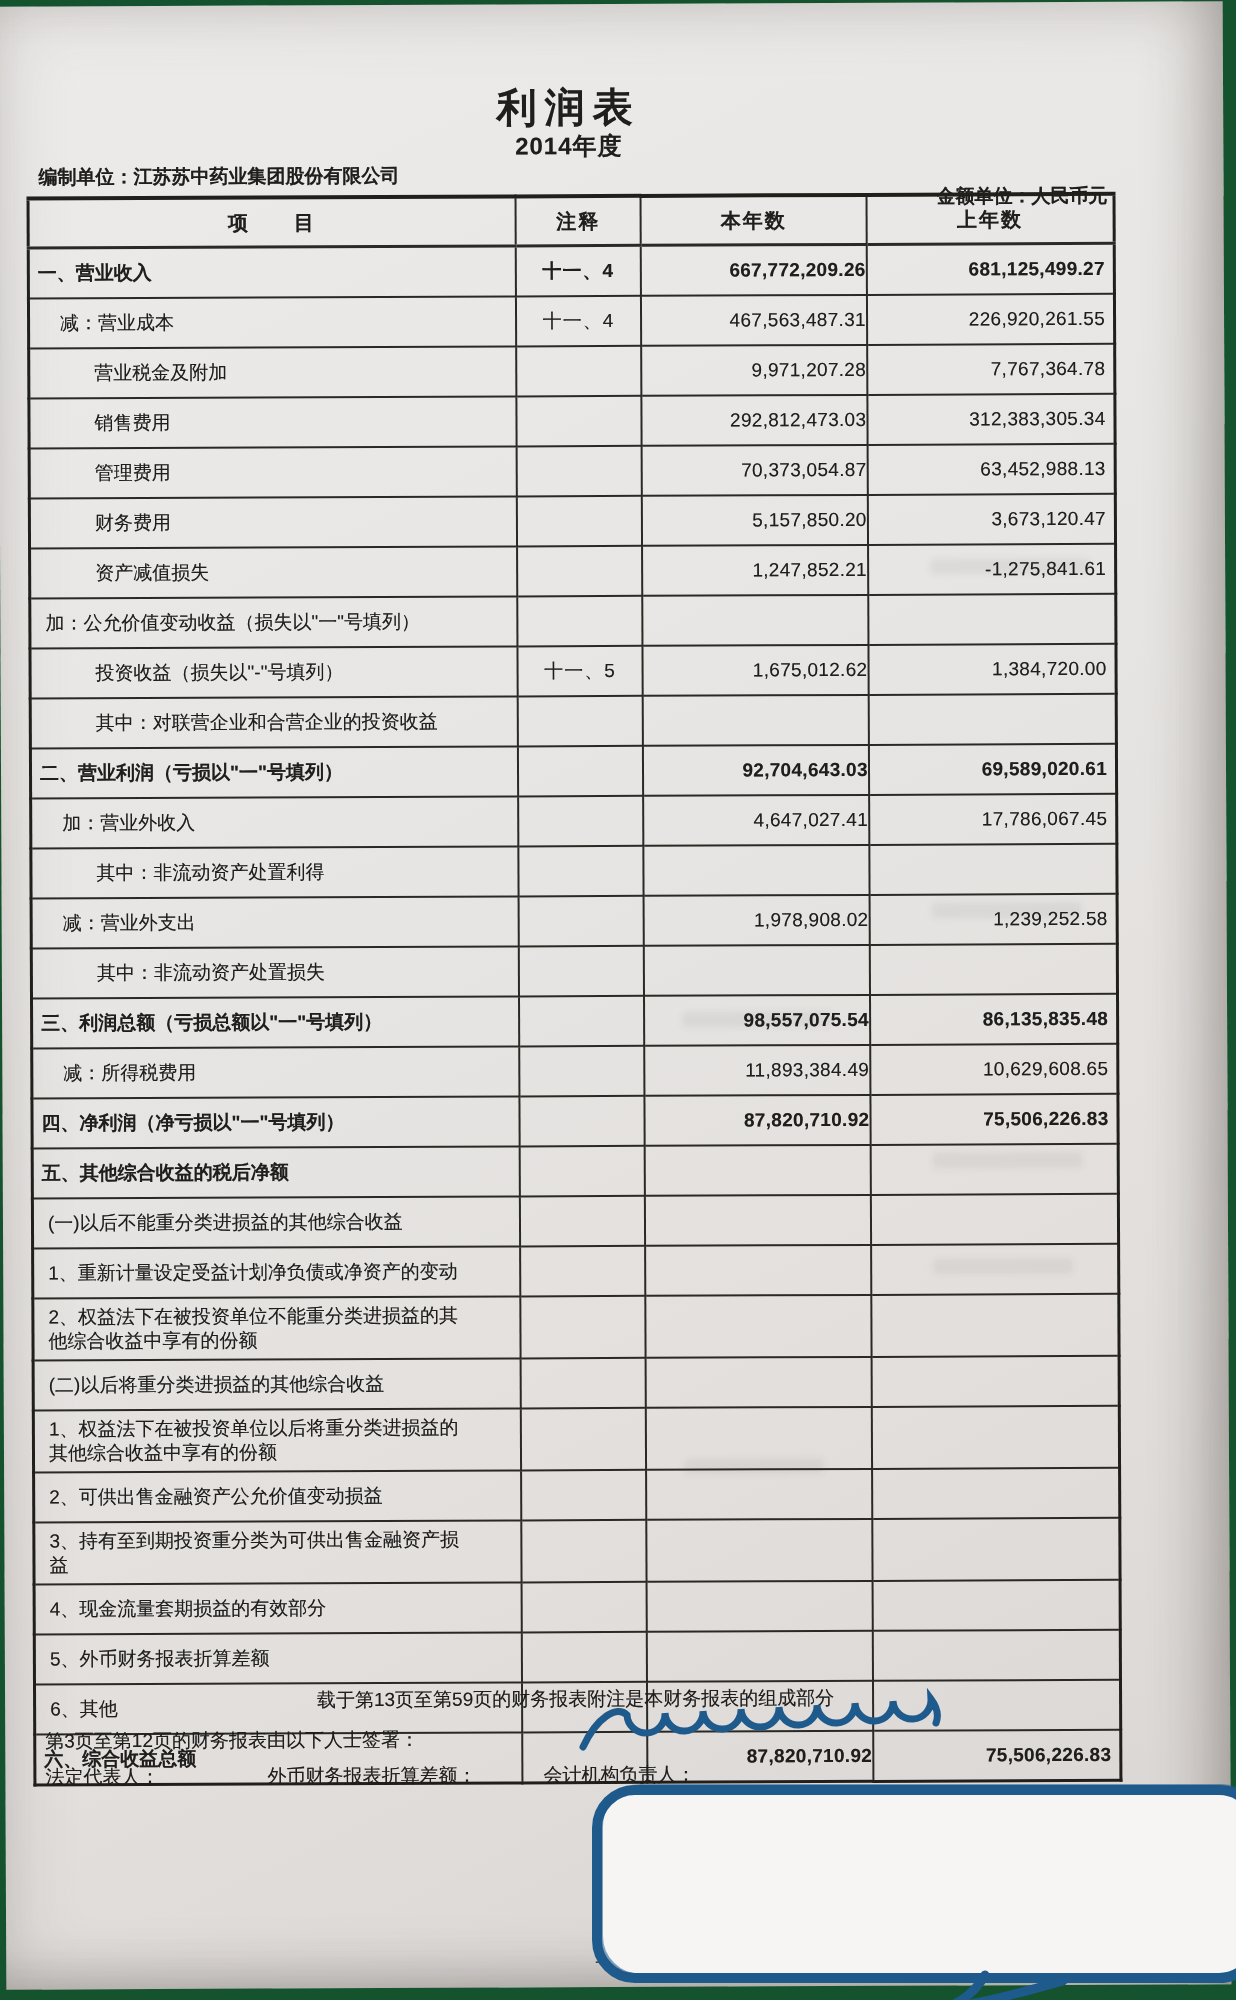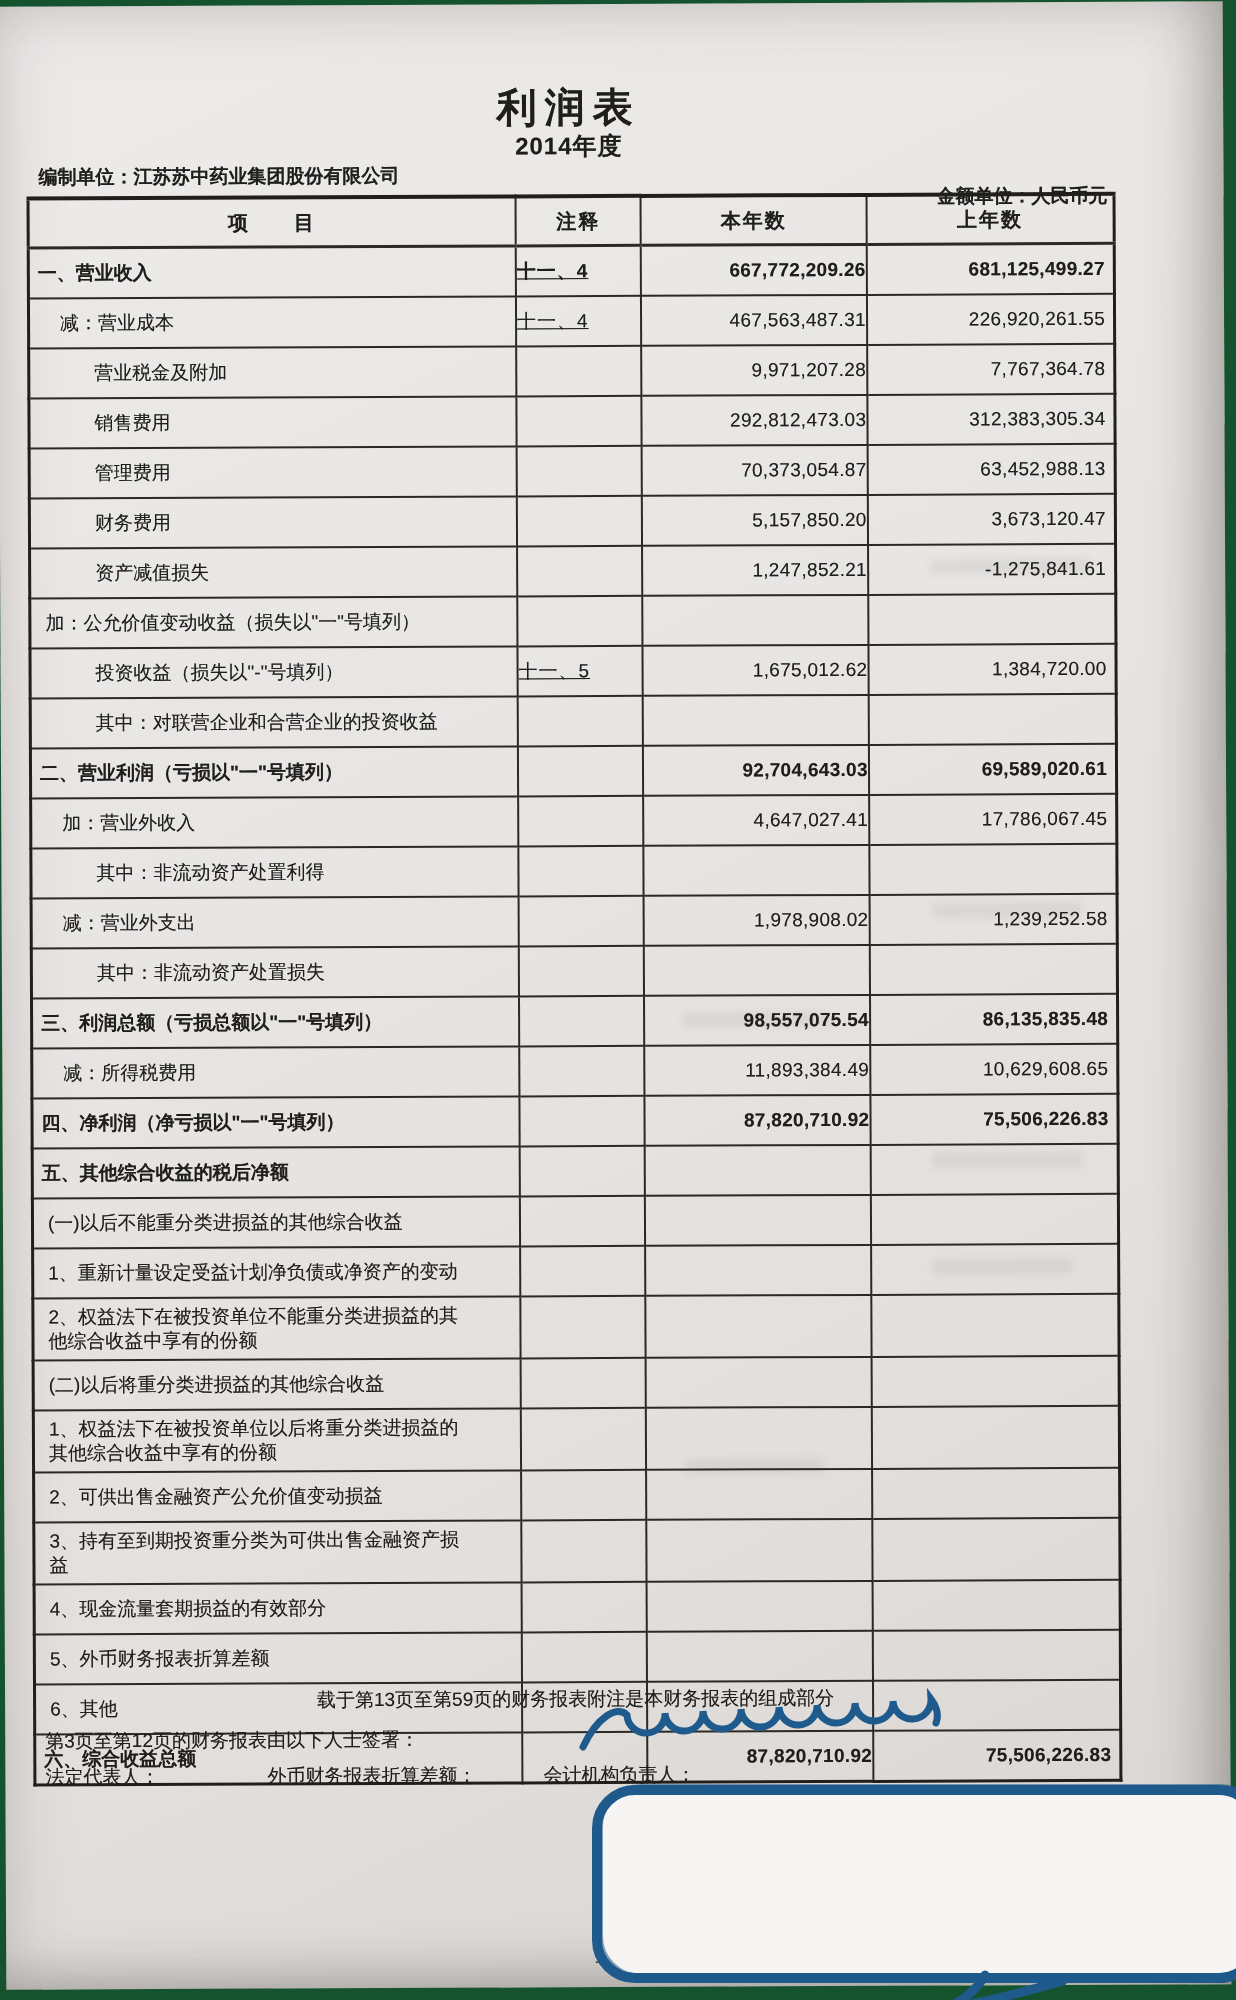--- a/index.html
+++ b/index.html
@@ -16,21 +16,21 @@
   .period{position:absolute;left:28px;width:1085px;top:126px;text-align:center;font-size:24px;font-weight:700;letter-spacing:1px;}
   .meta-row{position:absolute;left:28px;width:1085px;top:158px;height:26px;font-size:19px;font-weight:700;}
   .meta-left{position:absolute;left:12px;top:0;}
   .meta-right{position:absolute;right:4px;top:0;margin-top:23px;}
   table.fin{position:absolute;left:28px;top:190px;width:1089px;border-collapse:collapse;table-layout:fixed;
     border:3px solid #211f1b;border-top-width:4px;}
   table.fin td,table.fin th{border:2px solid #2b2925;overflow:hidden;}
   table.fin th{height:44px;font-size:20px;font-weight:700;letter-spacing:2px;border-bottom-width:3px;}
   table.fin td{height:48px;font-size:19px;padding:0;}
   td.c-item{padding-right:14px;line-height:1.2;}
-  td.c-note{text-align:left;font-size:18px;letter-spacing:1px;text-decoration:underline;}
+  td.c-note{text-align:center;font-size:18px;letter-spacing:1px;}
   td.num{text-align:right;padding-right:10px;font-size:19px;letter-spacing:.3px;}
   td.c-pri.num{padding-right:8px;}
   tr.bold td{font-weight:700;}
   tr.tall td{height:60px;}
   tr.tall td.c-item{padding-right:55px;line-height:1.25;}
   .footnote{position:absolute;left:28px;width:1085px;top:1682px;text-align:center;font-size:19px;}
   .sign-intro{position:absolute;left:40px;top:1722px;font-size:19px;}
   .sign-row{position:absolute;left:0;top:1758px;width:1236px;height:26px;font-size:19px;}
   .sig0{position:absolute;left:40px;}
   .sig1{position:absolute;left:262px;}

